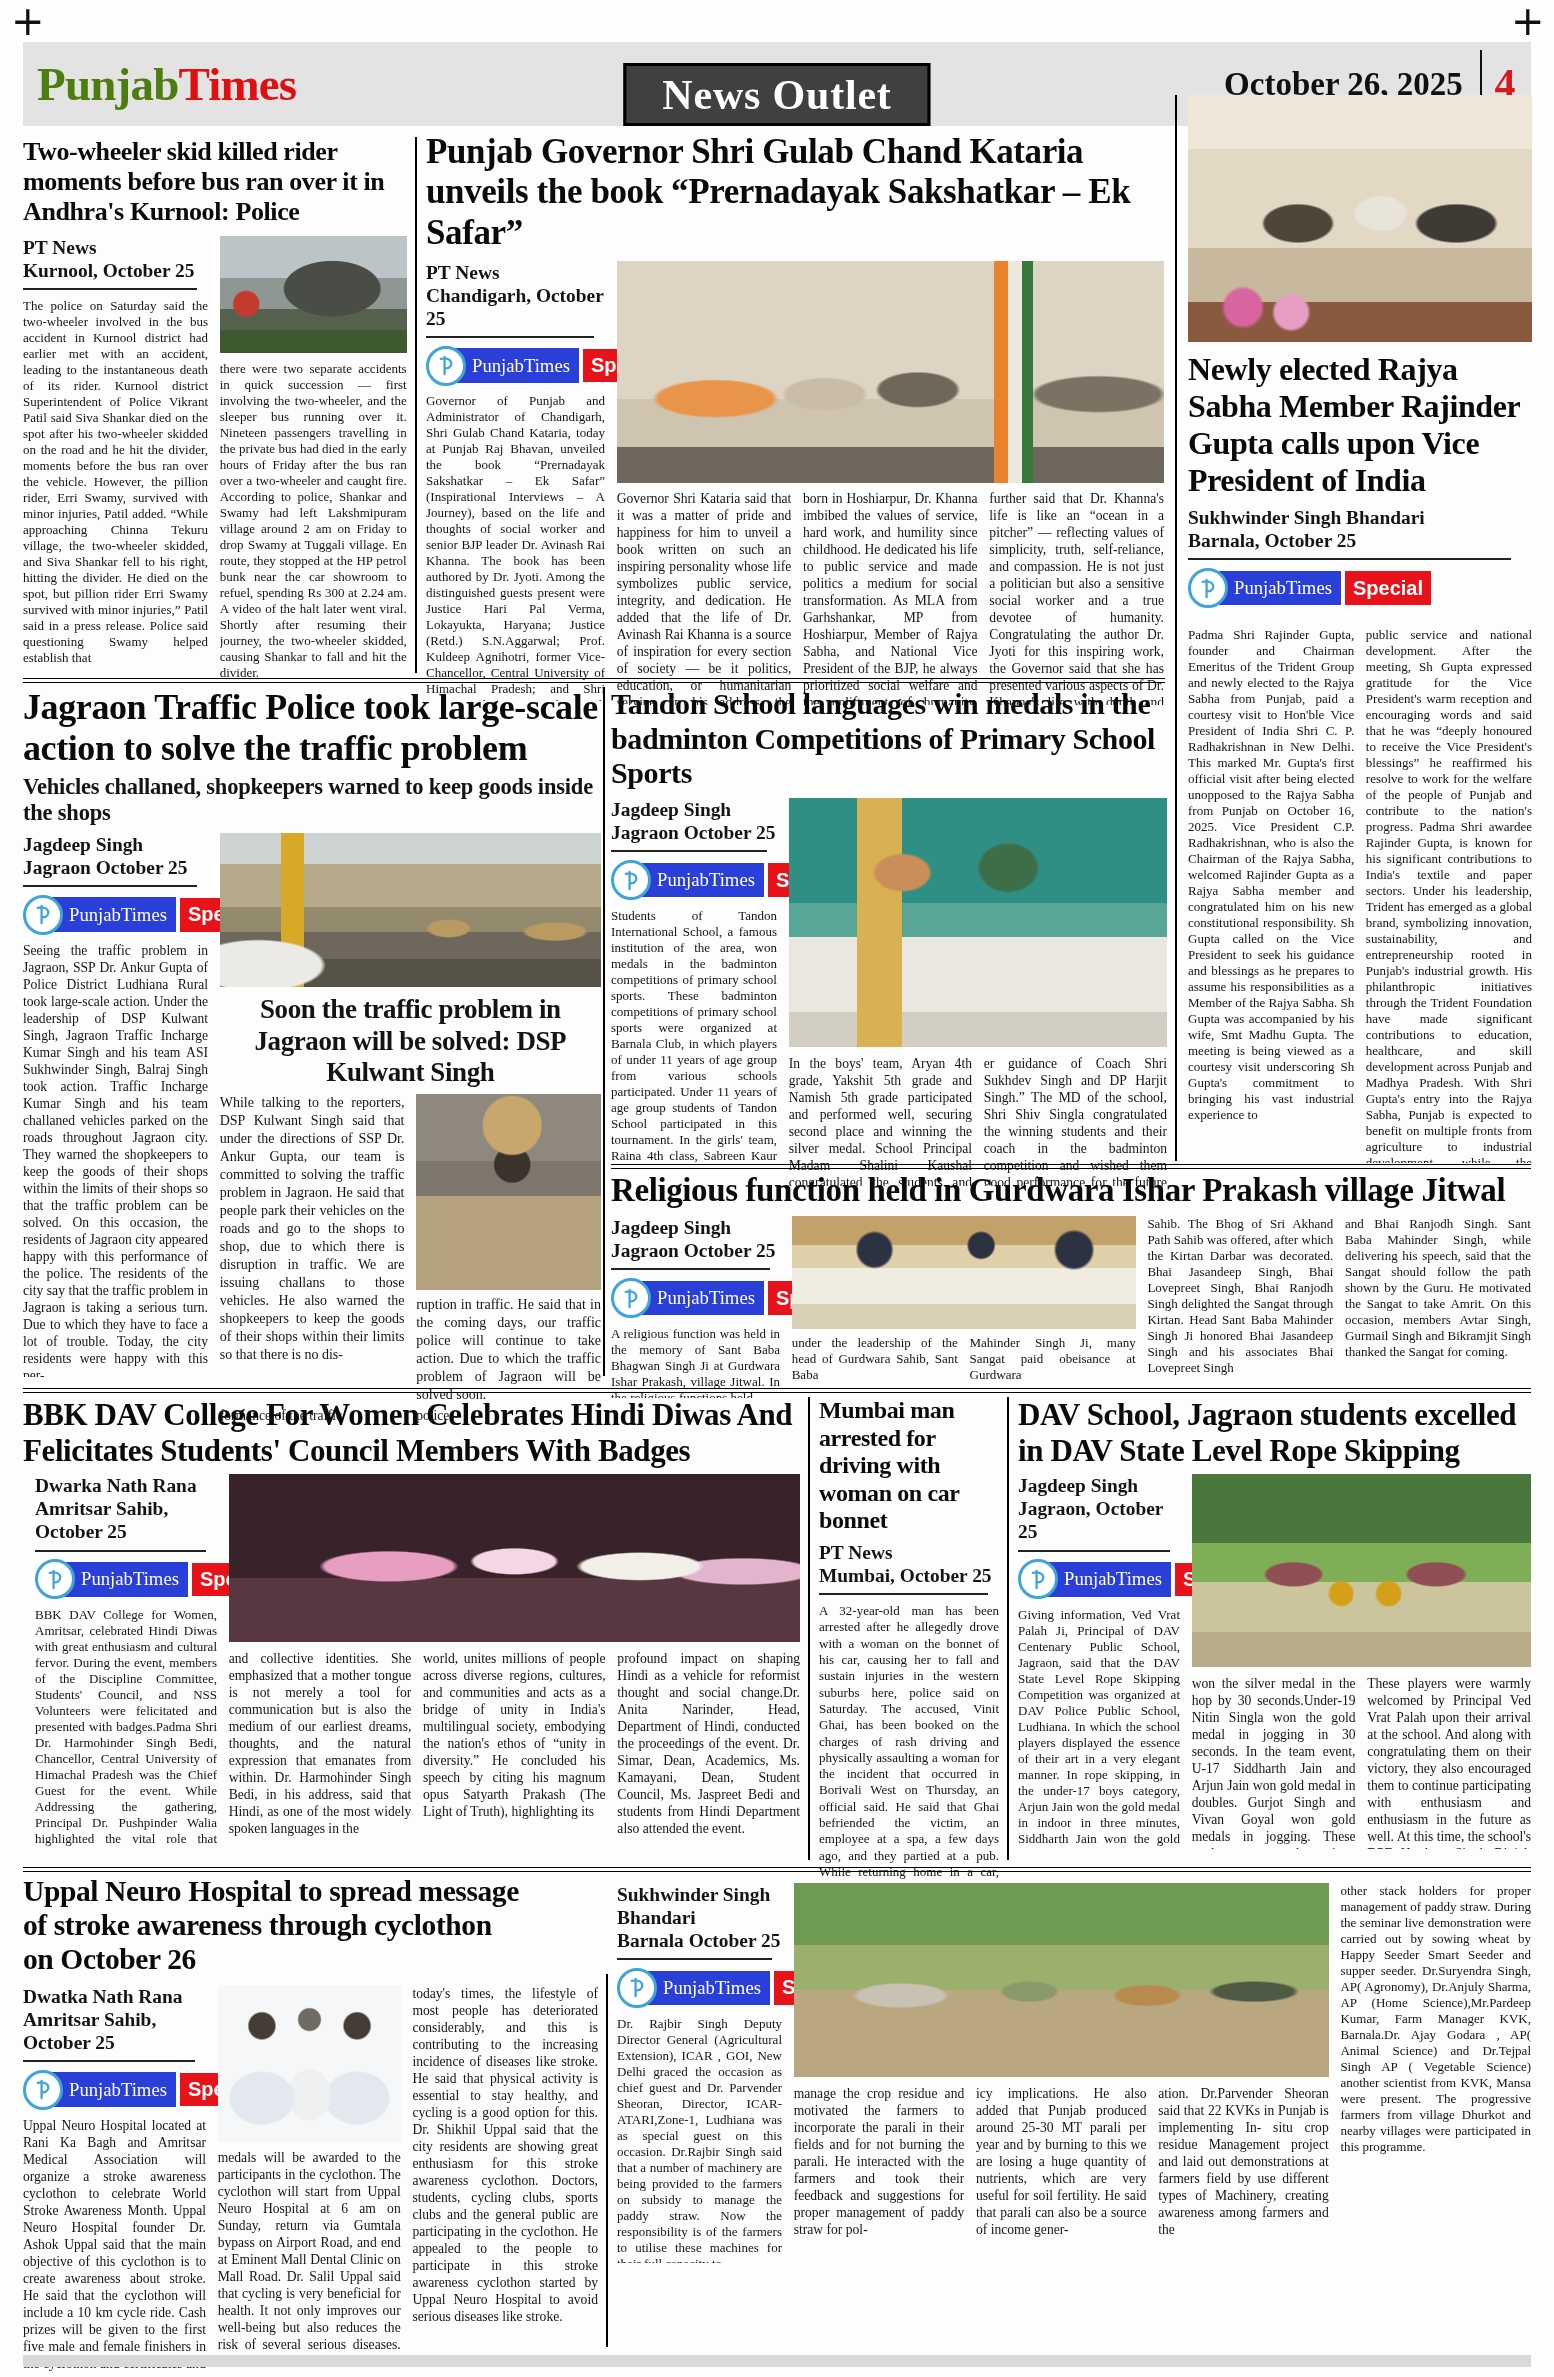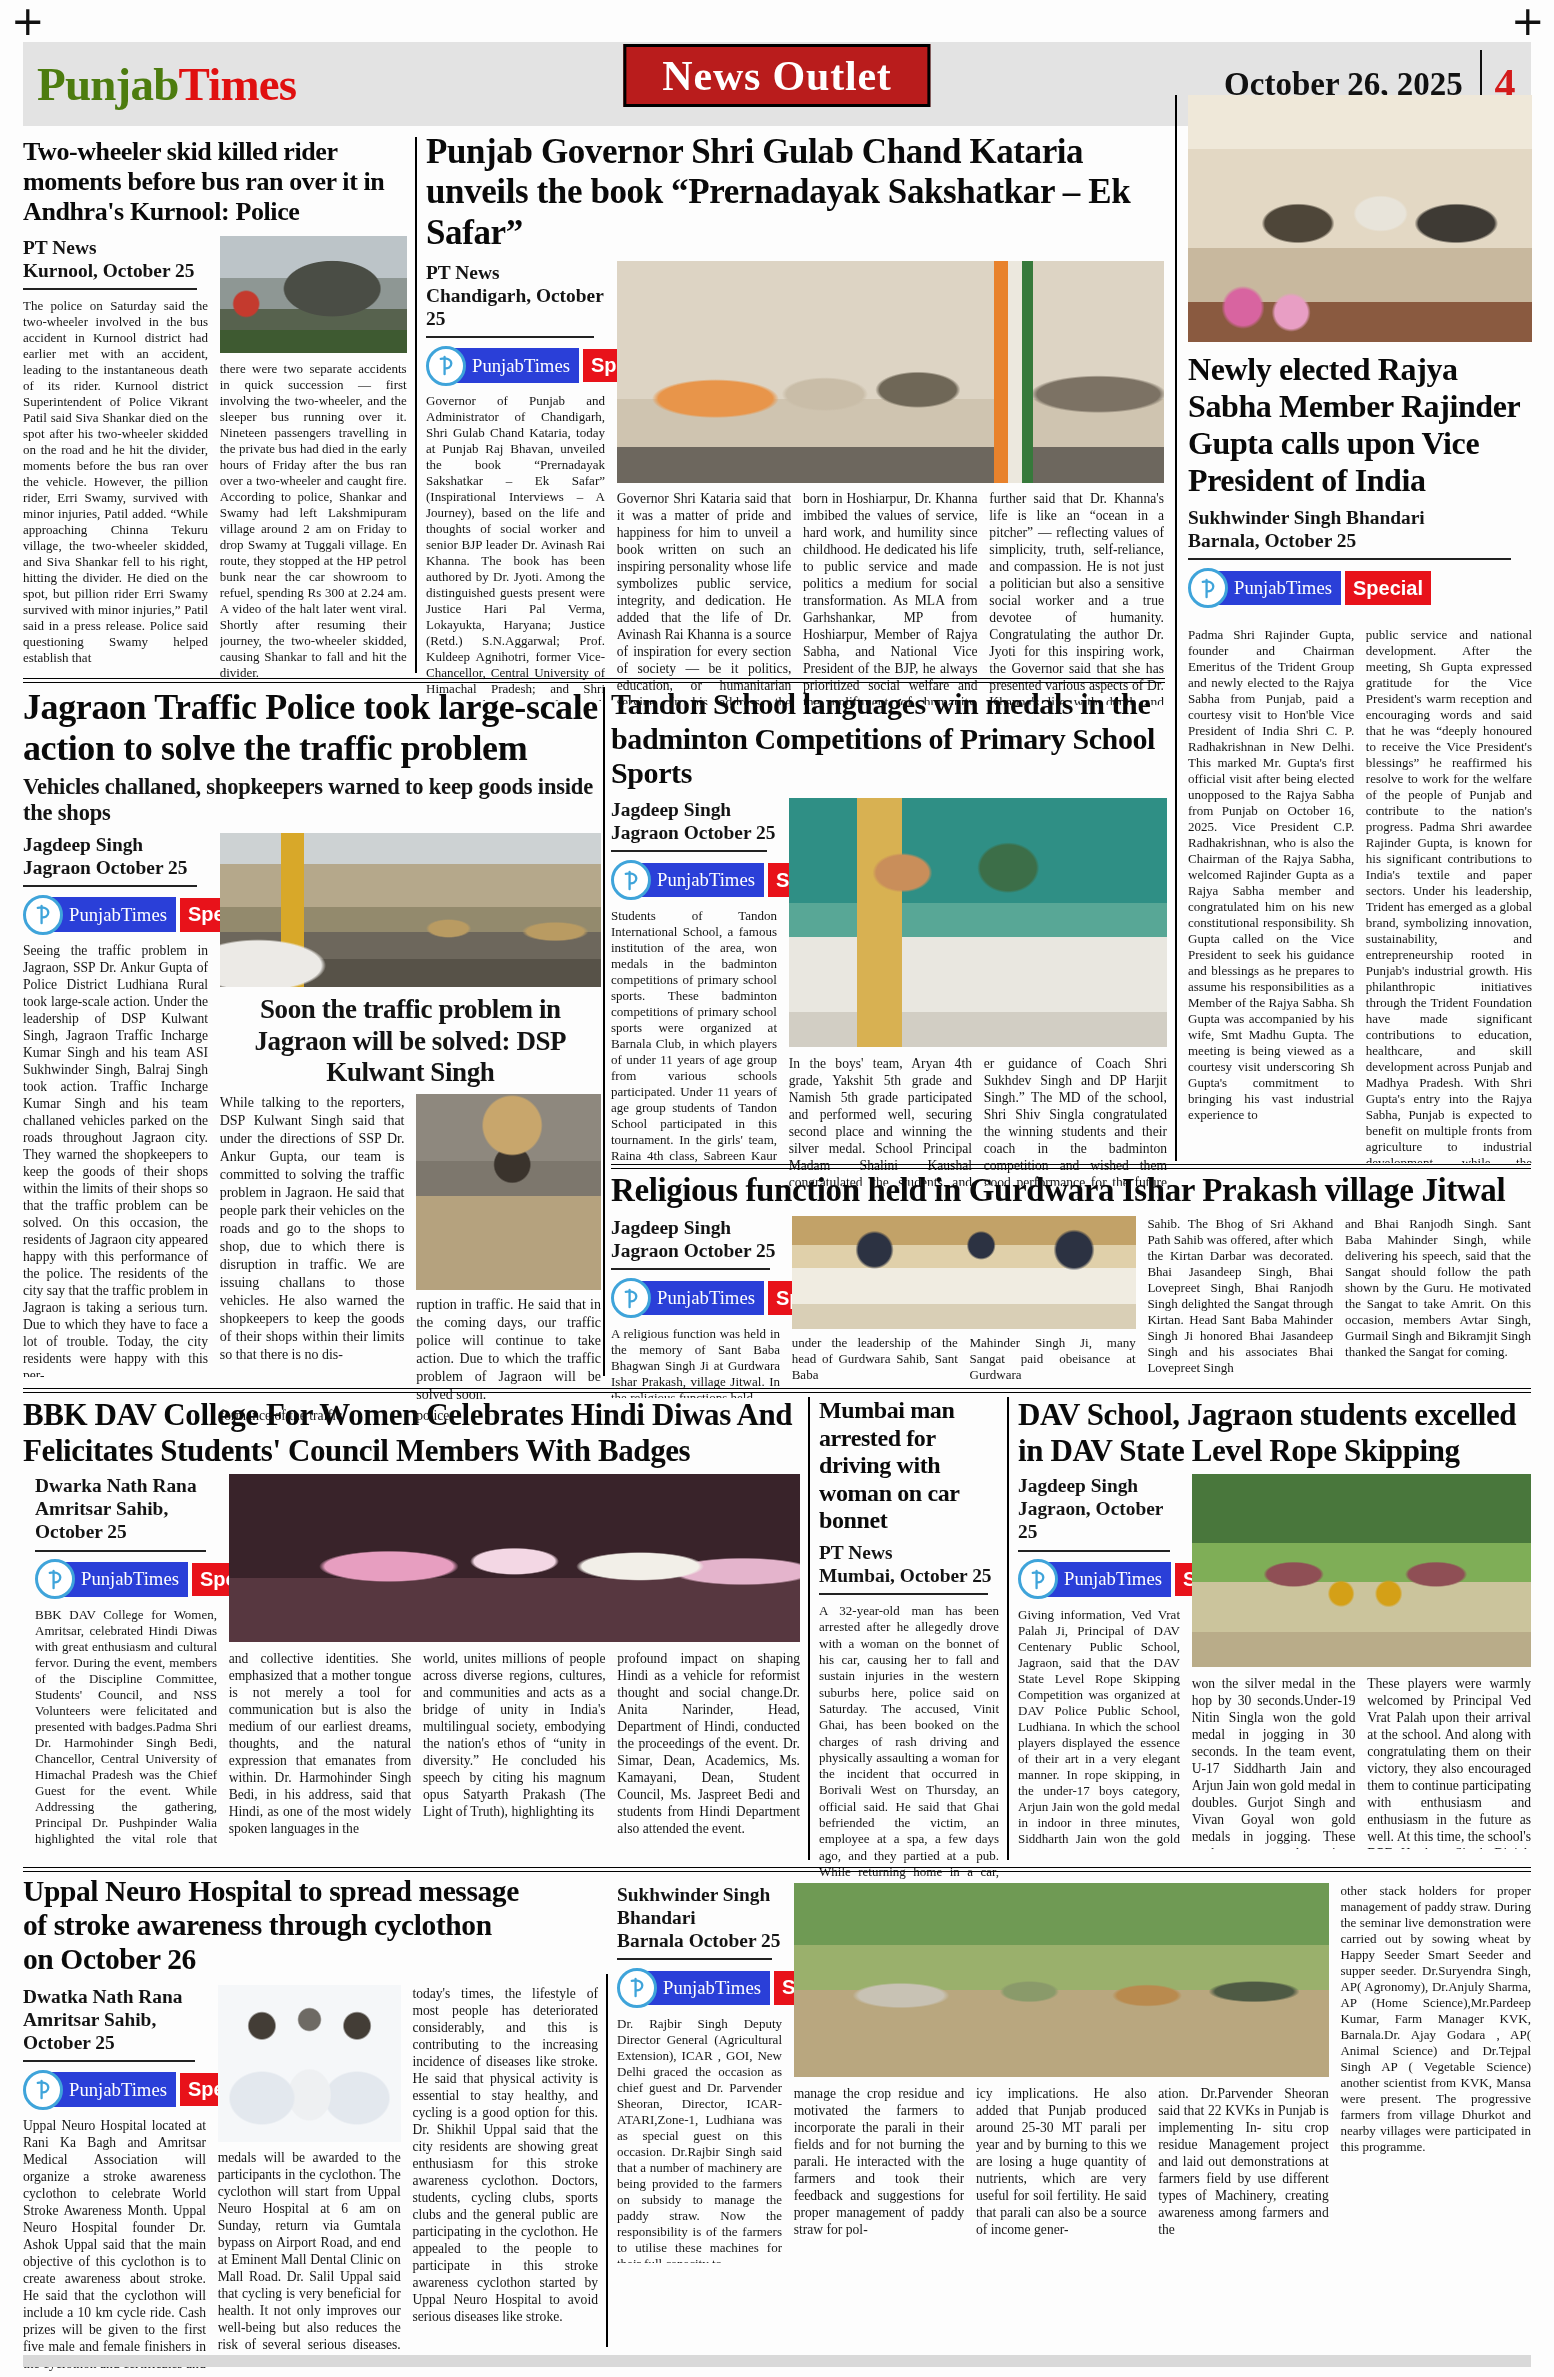--- a/index.html
+++ b/index.html
@@ -4,22 +4,22 @@
 <style>
   html,body{margin:0;padding:0;}
   body{width:1554px;height:2377px;position:relative;background:#fdfdfd;
        font-family:"Liberation Serif",serif;color:#141414;overflow:hidden;}
   .abs{position:absolute;}
   
   #header{left:23px;top:42px;width:1508px;height:84px;background:#e3e3e3;
           display:flex;align-items:center;}
   .masthead{font-size:47px;font-weight:bold;margin-left:14px;letter-spacing:-0.8px;}
   .mh-black{color:#4d7c0f;} .mh-red{color:#e01010;}
-  .outlet-box{position:absolute;left:50%;top:2px;transform:translateX(-50%);
-      background:#b91c1c;border:3.9px solid #000;color:#fff;font-weight:bold;
+  .outlet-box{position:absolute;left:50%;top:21px;transform:translateX(-50%);
+      background:#404040;border:3.9px solid #000;color:#fff;font-weight:bold;
       font-size:42px;padding:4.7px 36px;letter-spacing:0.8px;}
   .hdr-right{position:absolute;right:7.8px;top:0;height:84px;display:flex;align-items:center;}
   .hdr-date{font-size:33px;font-weight:bold;color:#111;}
   .hdr-sep{width:2.3px;height:68px;background:#111;margin:0 12.4px 0 17px;}
   .hdr-page{font-size:42px;font-weight:bold;color:#d31b1b;margin-right:7.8px;}
   .cropmark{position:absolute;font-size:40px;font-weight:normal;color:#111;
             font-family:"DejaVu Sans",sans-serif;line-height:15.5px;}
   
   .headline{font-weight:bold;color:#0a0a0a;letter-spacing:-0.4px;line-height:1.15;}
   .byline{font-size:19.4px;font-weight:bold;line-height:23px;}

